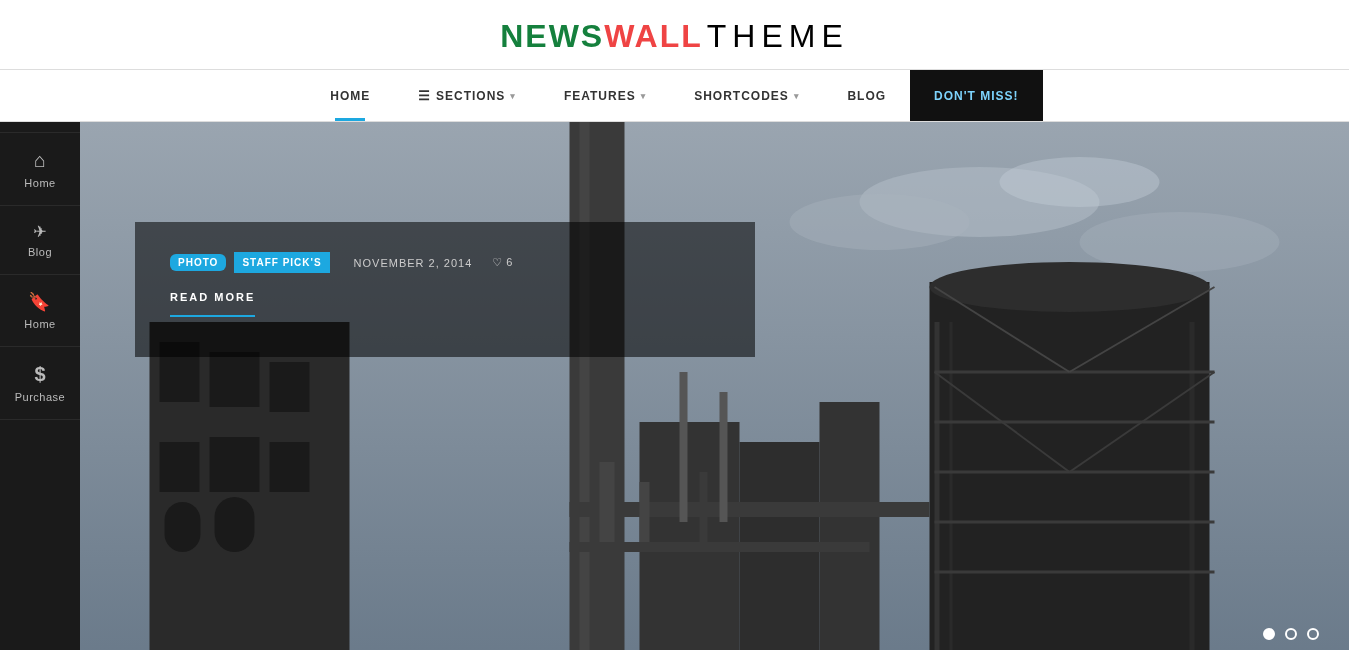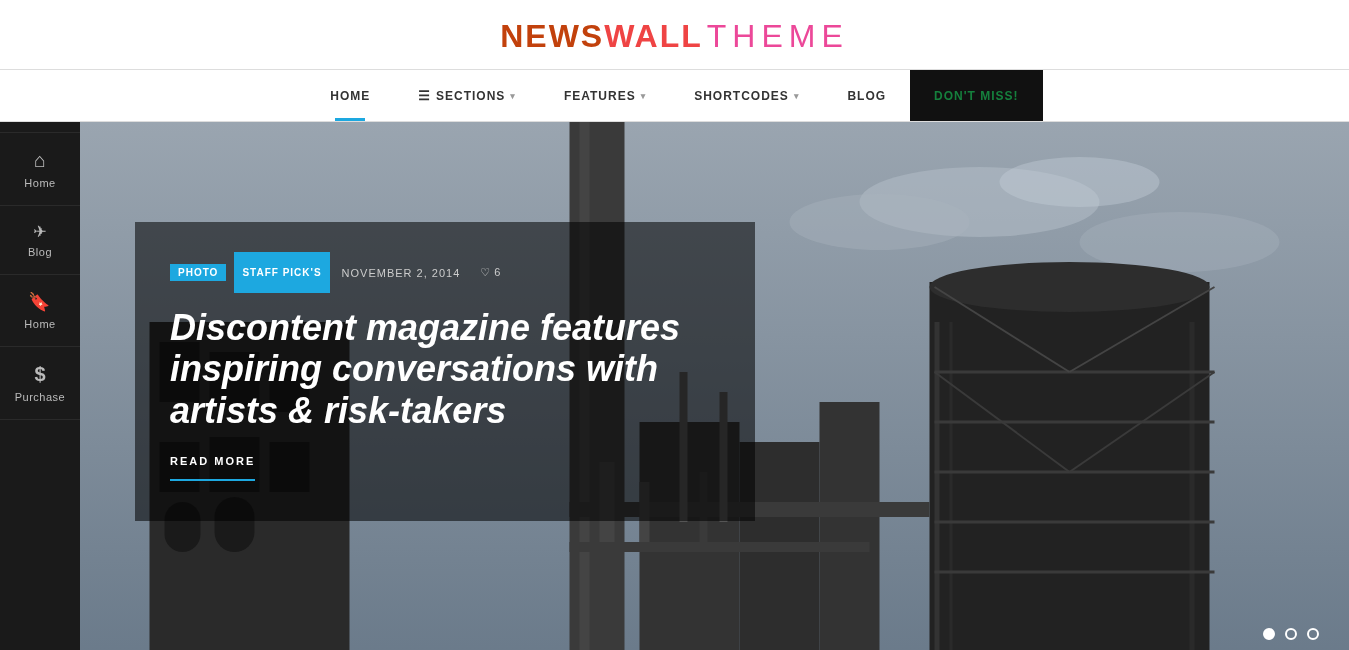--- a/index.html
+++ b/index.html
@@ -12,23 +12,23 @@
       border-bottom: 1px solid #ddd;
       text-align: center;
       padding: 18px 0 14px;
     }
     .logo {
       font-size: 32px;
       letter-spacing: 2px;
       color: #222;
       text-transform: uppercase;
     }
-    .logo-news { font-weight: 900; color: #c2410c; }
+    .logo-news { font-weight: 900; color: #15803d; }
     .logo-wall { font-weight: 700; color: #ef4444; }
-    .logo-theme { font-weight: 300; color: #ec4899; letter-spacing: 6px; margin-left: 4px; }
+    .logo-theme { font-weight: 300; color: #000000; letter-spacing: 6px; margin-left: 4px; }
 
     
     .nav-bar {
       width: 100%;
       background: #fff;
       border-bottom: 1px solid #ddd;
       display: flex;
       justify-content: center;
       align-items: stretch;
       height: 52px;
@@ -62,21 +62,21 @@
       font-size: 9px;
       margin-left: 5px;
       color: #999;
     }
     .nav-item .sections-icon {
       margin-right: 5px;
       font-size: 13px;
     }
     .nav-dont-miss {
       background: #111;
-      color: #15803d;
+      color: #7dd3fc;
       padding: 0 24px;
       display: flex;
       align-items: center;
       font-size: 12px;
       font-weight: 700;
       letter-spacing: 1px;
       cursor: pointer;
       text-transform: uppercase;
     }
 
@@ -159,36 +159,37 @@
       margin-bottom: 14px;
     }
     .tag-photo {
       background: #1da8e0;
       color: #fff;
       font-size: 10px;
       font-weight: 700;
       padding: 3px 8px;
       letter-spacing: 1px;
       text-transform: uppercase;
+      border-radius: 6px;
     }
     .tag-staff {
       background: #1da8e0;
       color: #fff;
       font-size: 10px;
       font-weight: 700;
-      padding: 15px 8px;
+      padding: 5px 8px;
       letter-spacing: 1px;
       text-transform: uppercase;
     }
     .card-date {
       font-size: 11px;
       color: #ccc;
       letter-spacing: 1px;
       text-transform: uppercase;
-      margin-left: 4px;
+      margin-left: 16px;
     }
     .card-likes {
       font-size: 11px;
       color: #ccc;
       margin-left: 12px;
     }
     .heart-icon { margin-right: 4px; }
     .card-title {
       font-size: 36px;
       font-weight: 900;
@@ -366,21 +367,20 @@
 
     <div class="content-card">
       <div class="card-tags">
         <span class="tag-photo">PHOTO</span>
         <span class="tag-staff">STAFF PICK'S</span>
         <span class="card-date">NOVEMBER 2, 2014</span>
         <span class="card-likes">
           <span class="heart-icon">♡</span><span>6</span>
         </span>
       </div>
-      <h1 class="card-title">Discontent magazine features inspiring conversations with artists &amp; risk-takers</h1>
       <span class="read-more">READ MORE</span>
     </div>
 
     <div class="slider-dots">
       <div class="dot active"></div>
       <div class="dot"></div>
       <div class="dot"></div>
     </div>
   </section>
 

